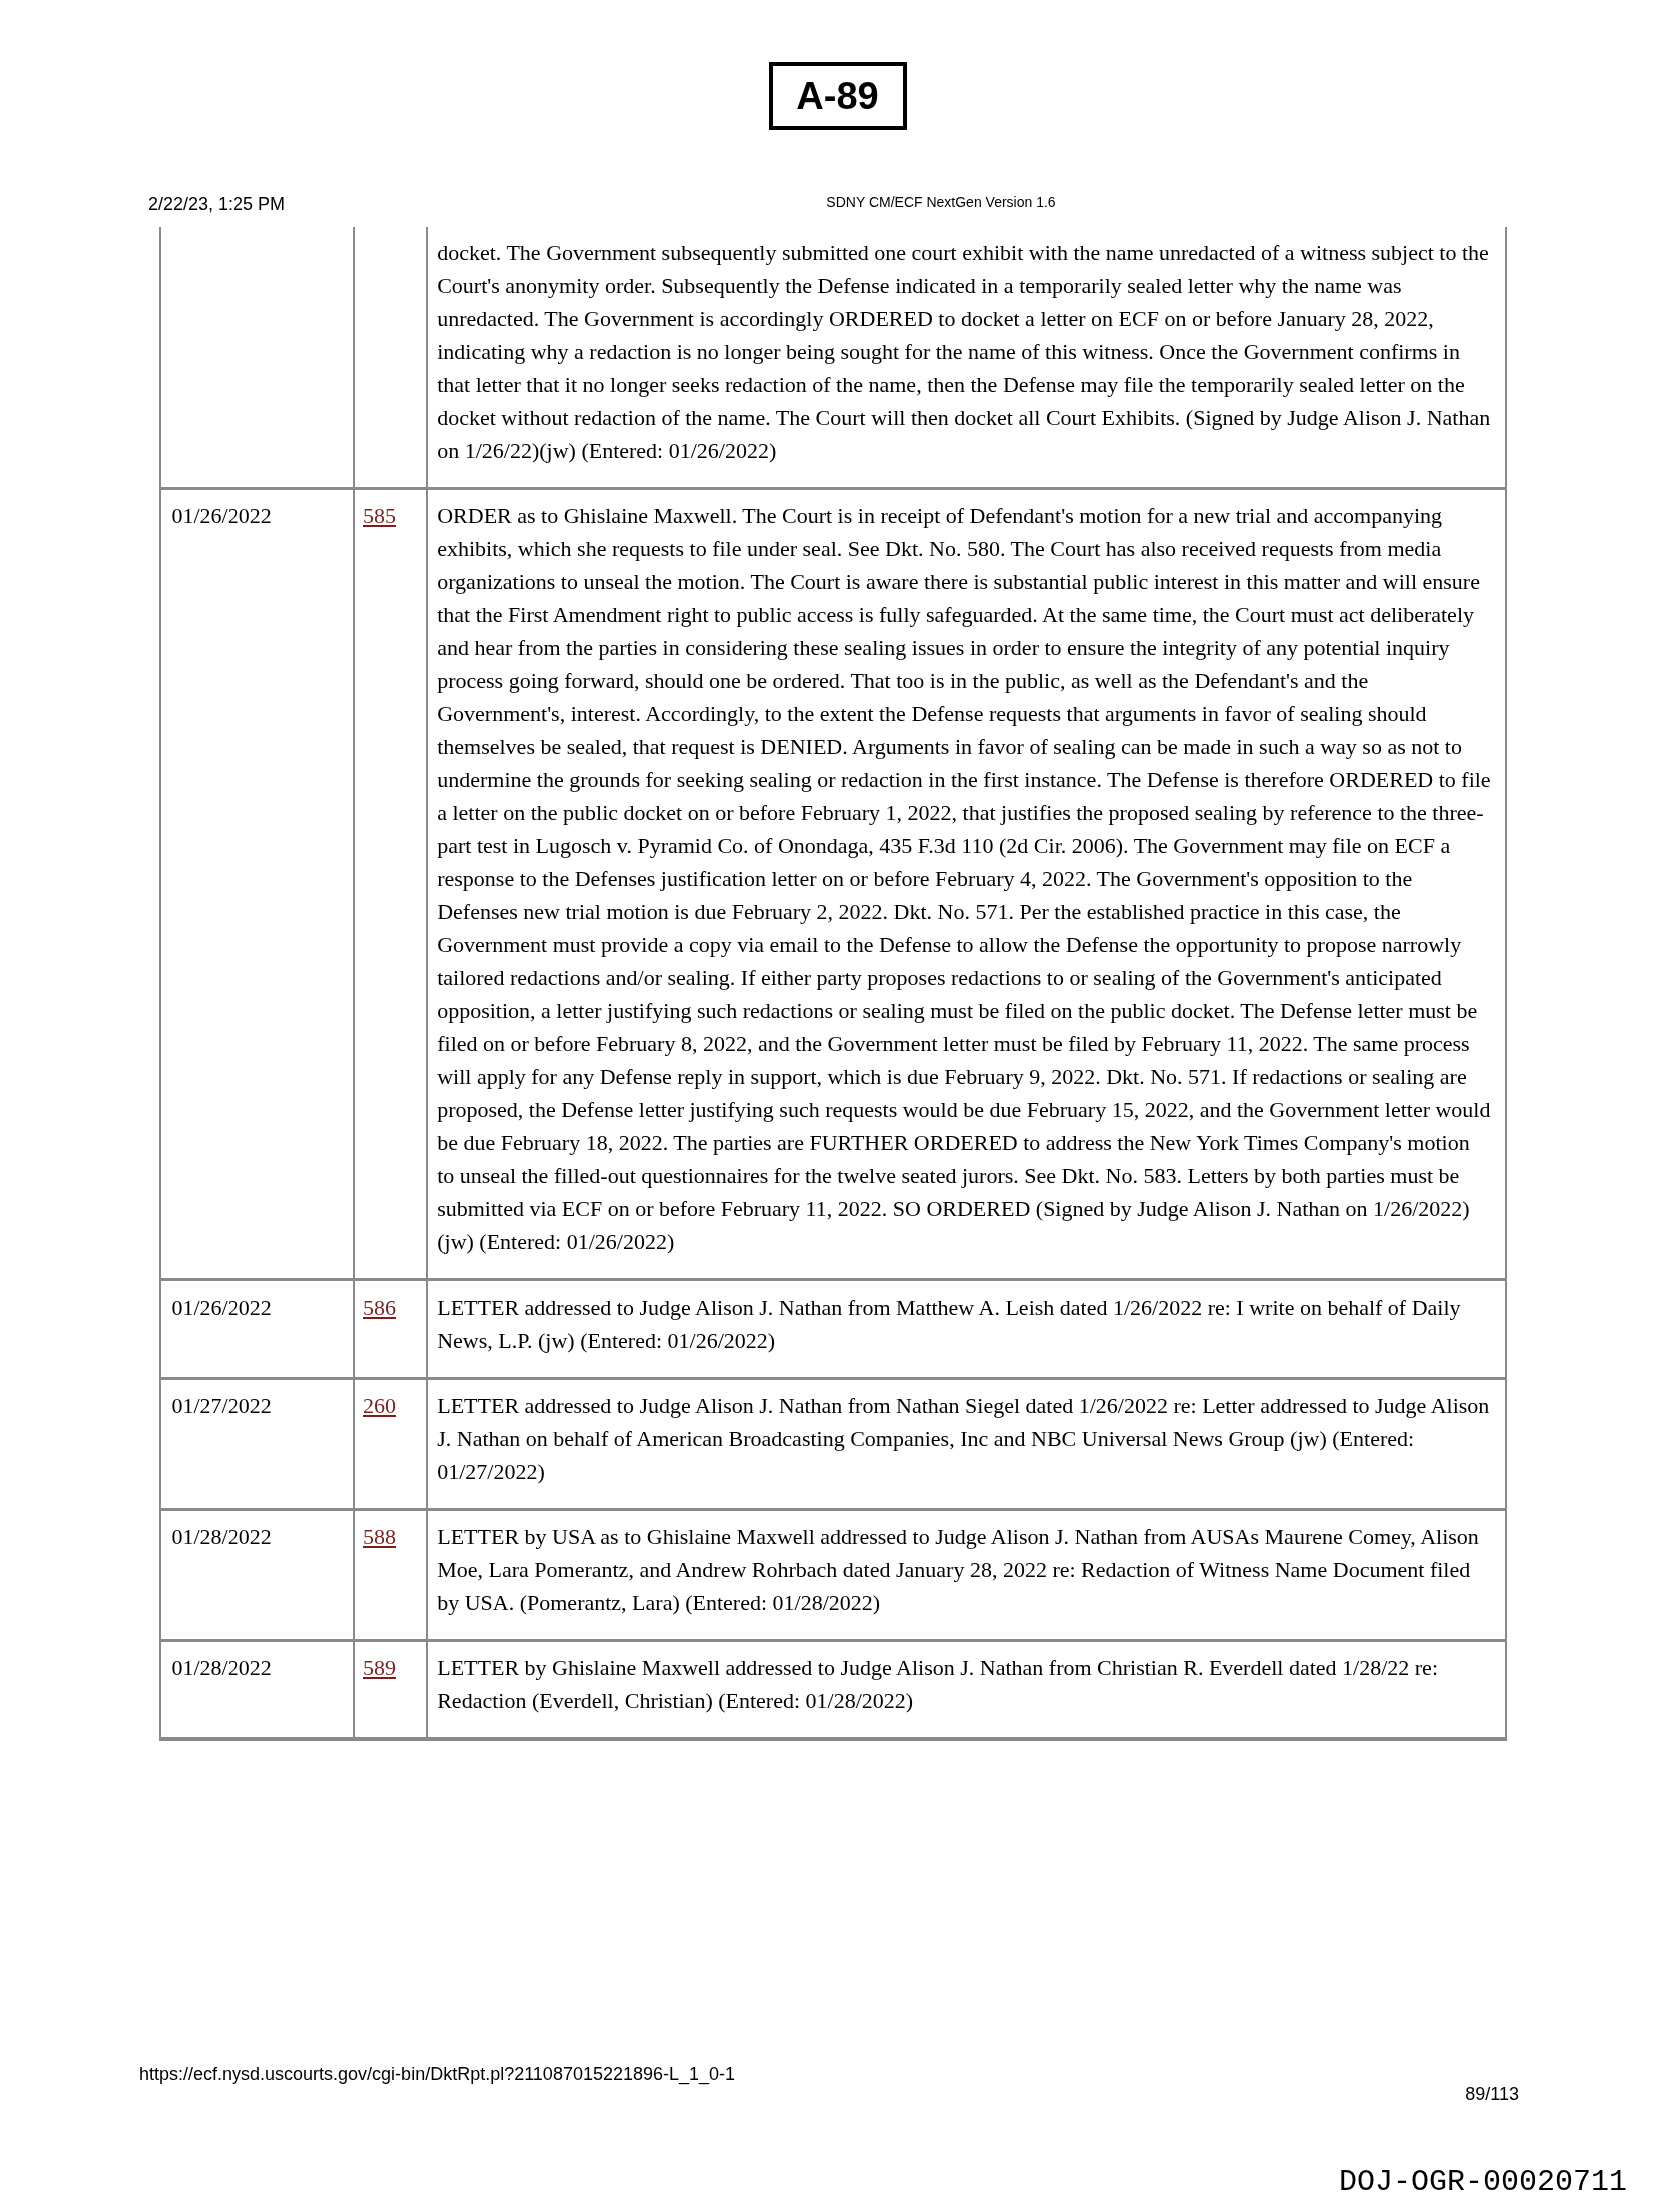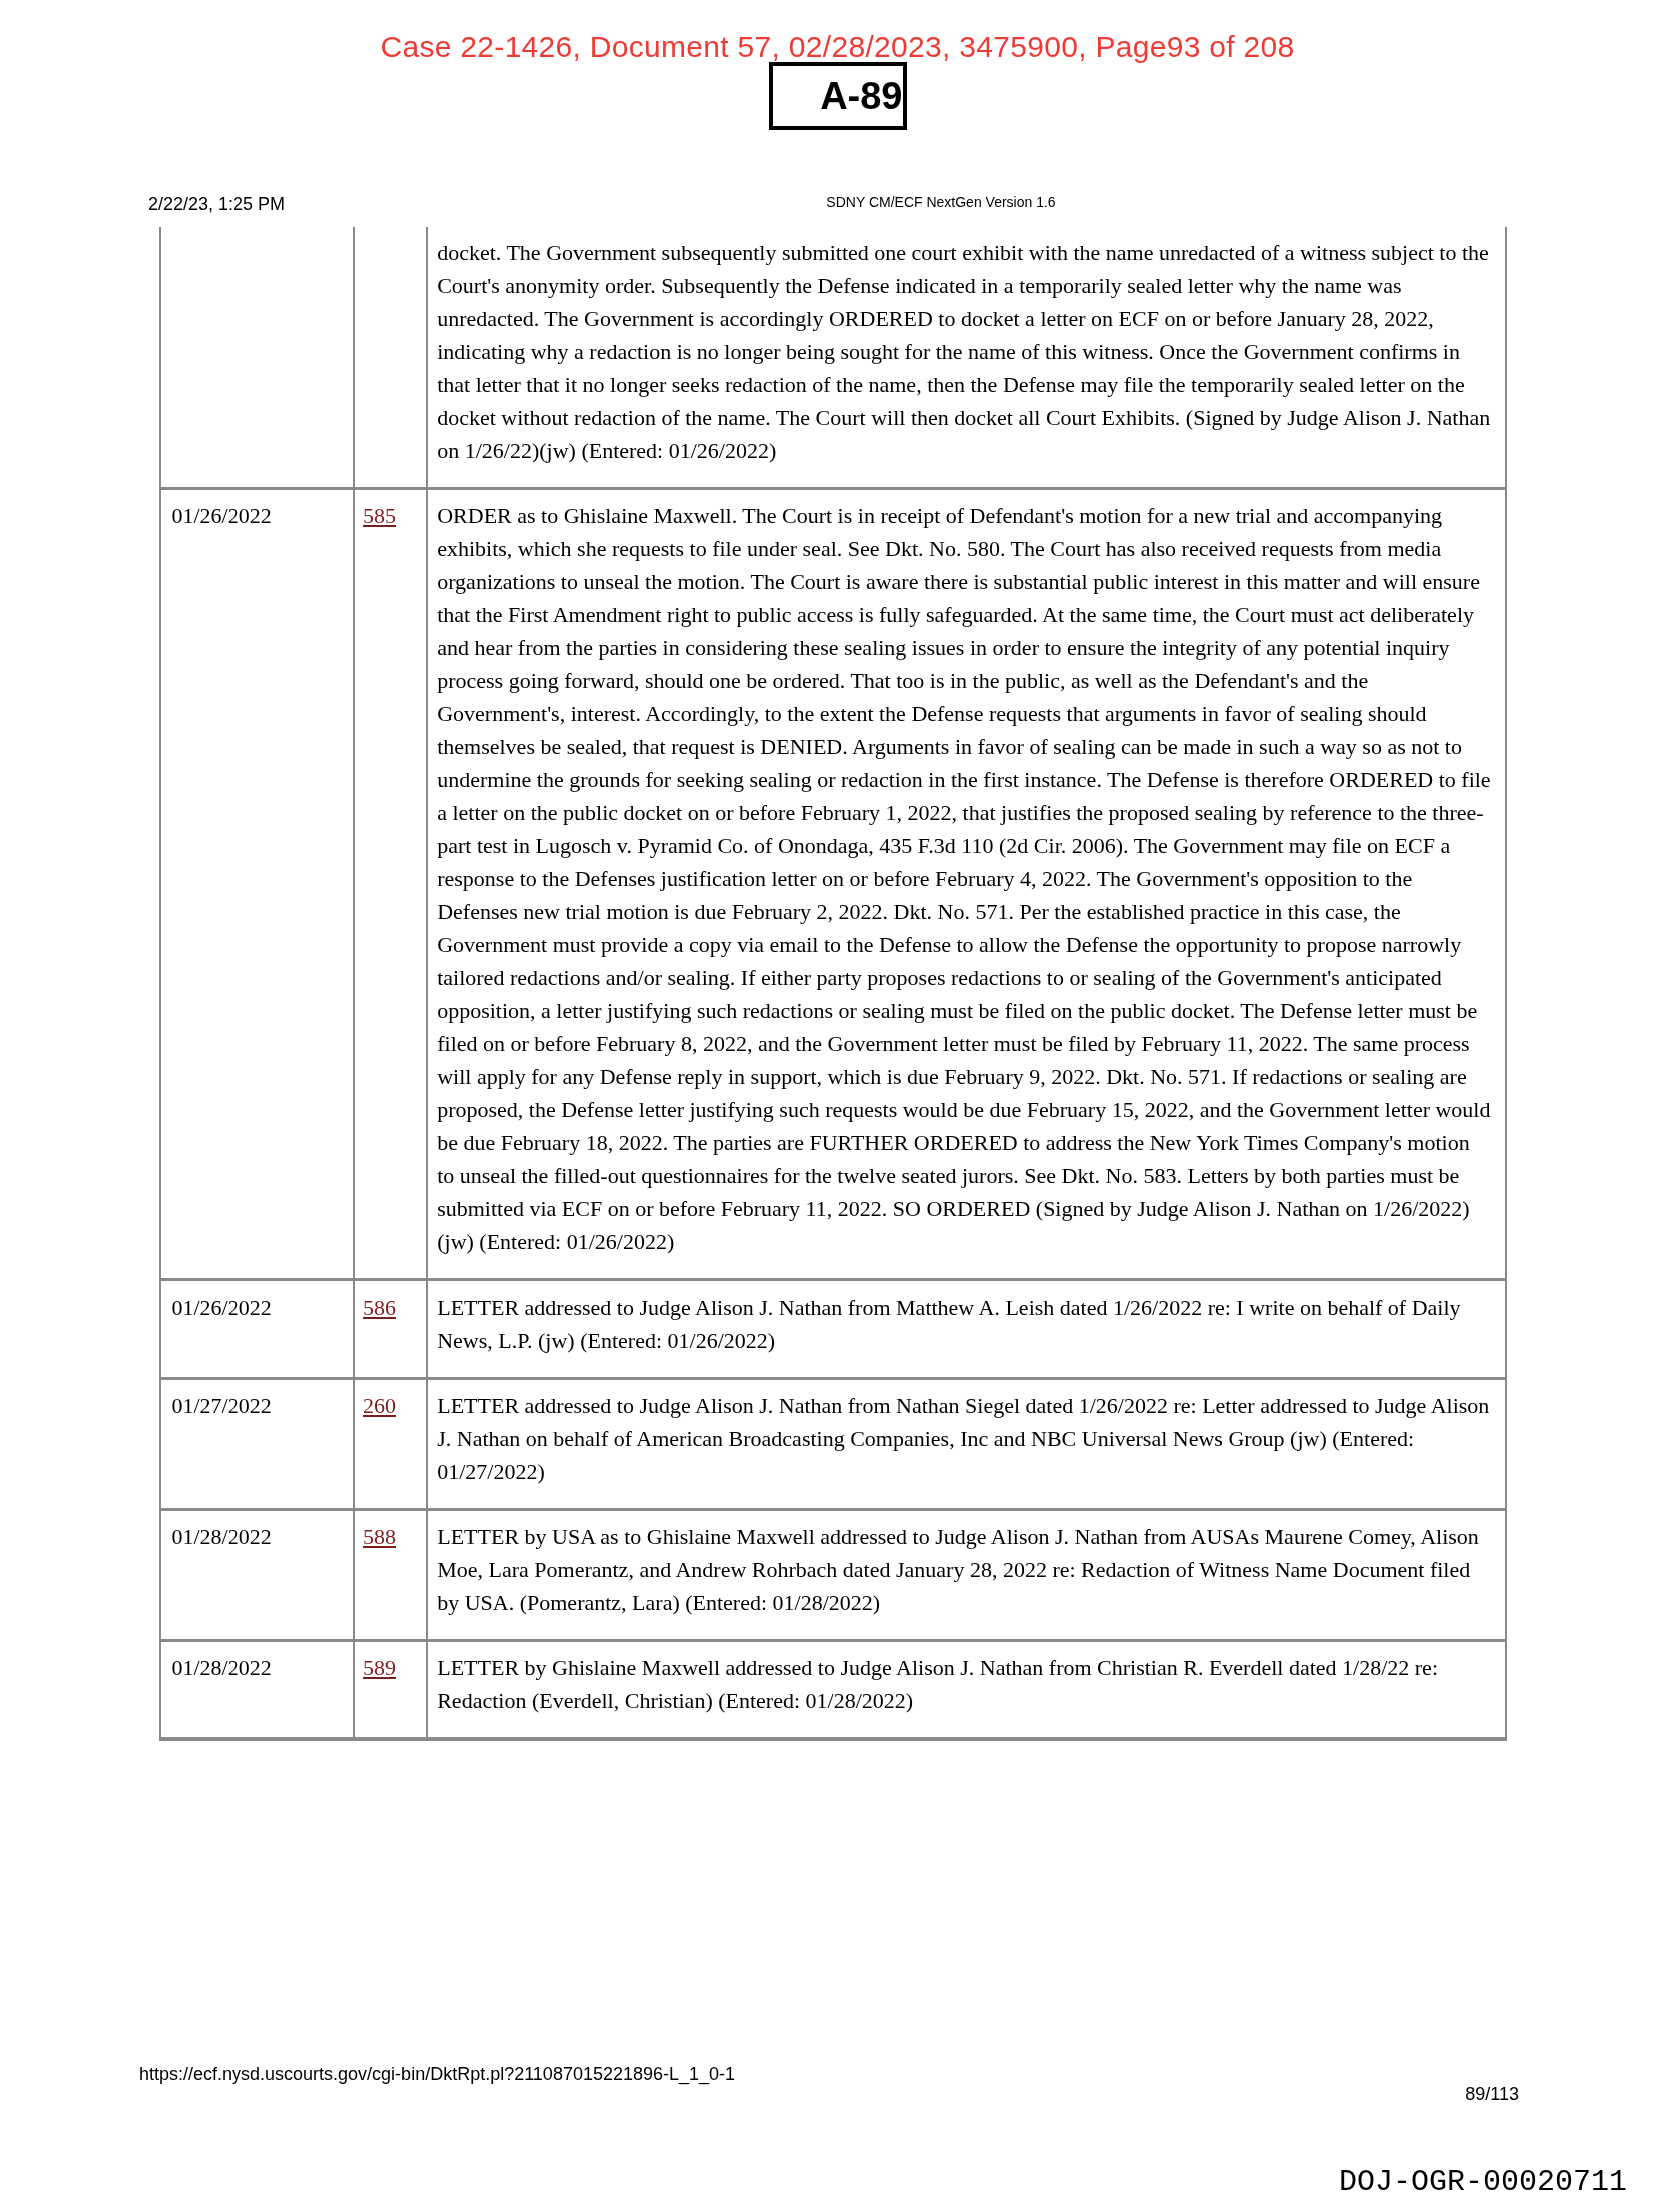--- a/index.html
+++ b/index.html
@@ -24,21 +24,21 @@
     white-space:nowrap;
   }
   
   .appendix-box{
     position:absolute;
     top:62px; left:50%;
     transform:translateX(-50%);
     width:130px; height:60px;
     background:#ffffff;
     border:4px solid #000;
-    display:flex; align-items:center; justify-content:flex-end;
+    display:flex; align-items:center; justify-content:center;
     font-family:"Liberation Sans", sans-serif;
     font-weight:bold;
     font-size:38px;
   }
   
   .hdr-timestamp{
     position:absolute;
     top:194px; left:148px;
     font-family:"Liberation Sans", sans-serif;
     font-size:18px;
@@ -101,21 +101,20 @@
     font-family:"Liberation Mono", monospace;
     font-size:30px;
     white-space:nowrap;
   }
 </style>
 </head>
 <body>
 
 <div class="page">
 
-  <div class="case-stamp">Case 22-1426, Document 57, 02/28/2023, 3475900, Page93 of 208</div>
 
   <div class="appendix-box">
     <span>A-89</span>
   </div>
 
   <div class="hdr-timestamp">2/22/23, 1:25 PM</div>
   <div class="hdr-title">SDNY CM/ECF NextGen Version 1.6</div>
 
   <table class="docket-table">
     <colgroup>

